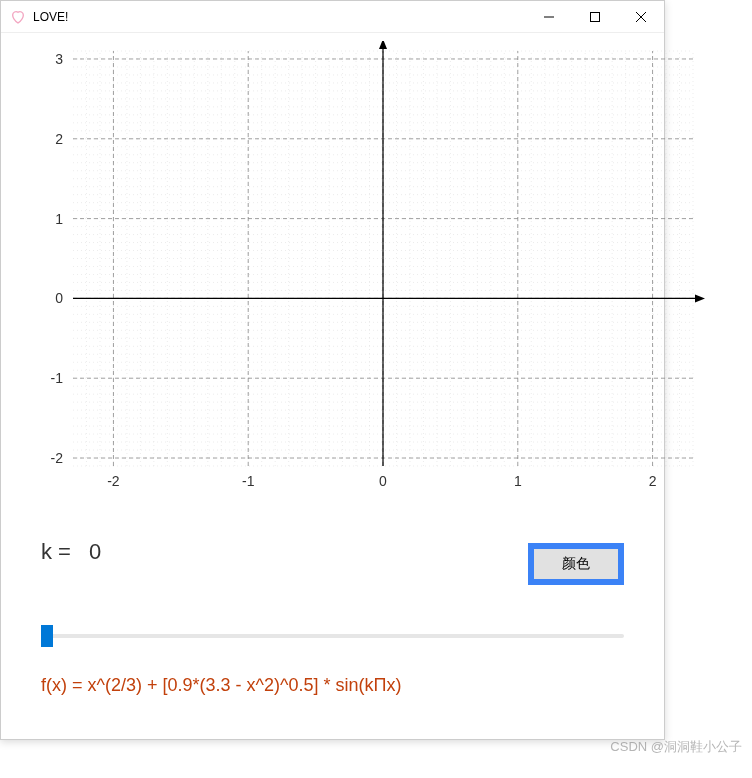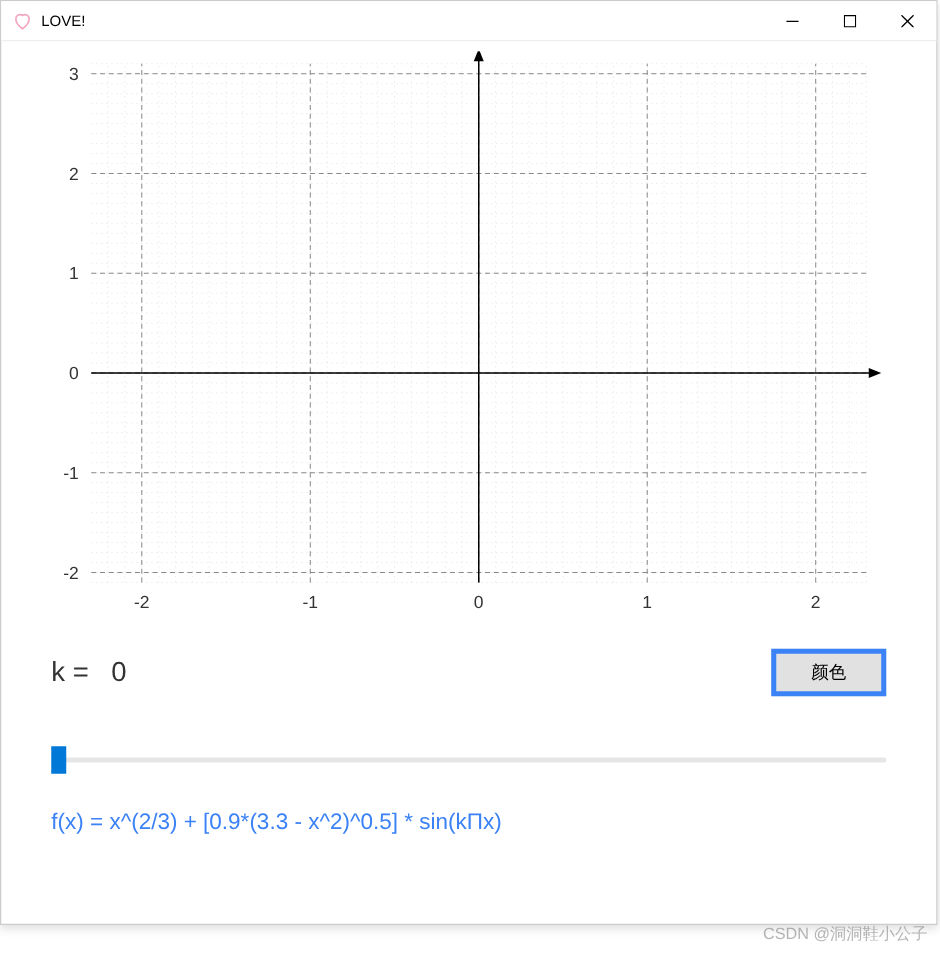--- a/index.html
+++ b/index.html
@@ -5,21 +5,21 @@
   * { box-sizing: border-box; margin: 0; padding: 0; }
   body {
     font-family: "Segoe UI", "Microsoft YaHei", sans-serif;
     background: #fff;
     width: 752px;
     height: 778px;
     position: relative;
     overflow: hidden;
   }
   .window {
-    width: 750px;
+    width: 665px;
     height: 740px;
     border: 1px solid #ccc;
     background: #fff;
     box-shadow: 0 2px 8px rgba(0,0,0,0.15);
   }
   .titlebar {
     height: 32px;
     display: flex;
     align-items: center;
     background: #fff;
@@ -76,25 +76,26 @@
     color: #333;
   }
   .k-value {
     font-size: 22px;
     color: #333;
     margin-left: 18px;
   }
   .color-btn {
     margin-left: auto;
     background: #e1e1e1;
-    border: 4px solid #3b82f6;
+    border: 6px solid #3b82f6;
     font-size: 14px;
     padding: 6px 28px;
     font-family: inherit;
     cursor: pointer;
+    margin-top: 24px;
   }
   .slider-wrap {
     margin-top: 40px;
     padding: 0 10px;
   }
   .slider {
     width: 100%;
     height: 22px;
     position: relative;
   }
@@ -111,21 +112,21 @@
     top: 0;
     left: 0;
     width: 12px;
     height: 22px;
     background: #0078d7;
   }
   .formula {
     margin-top: 28px;
     padding: 0 10px;
     font-size: 18px;
-    color: #3b82f6;
+    color: #c2410c;
   }
   .watermark {
     position: absolute;
     bottom: 22px;
     right: 10px;
     font-size: 13px;
     color: rgba(120,120,120,0.55);
   }
 </style>
 </head>

